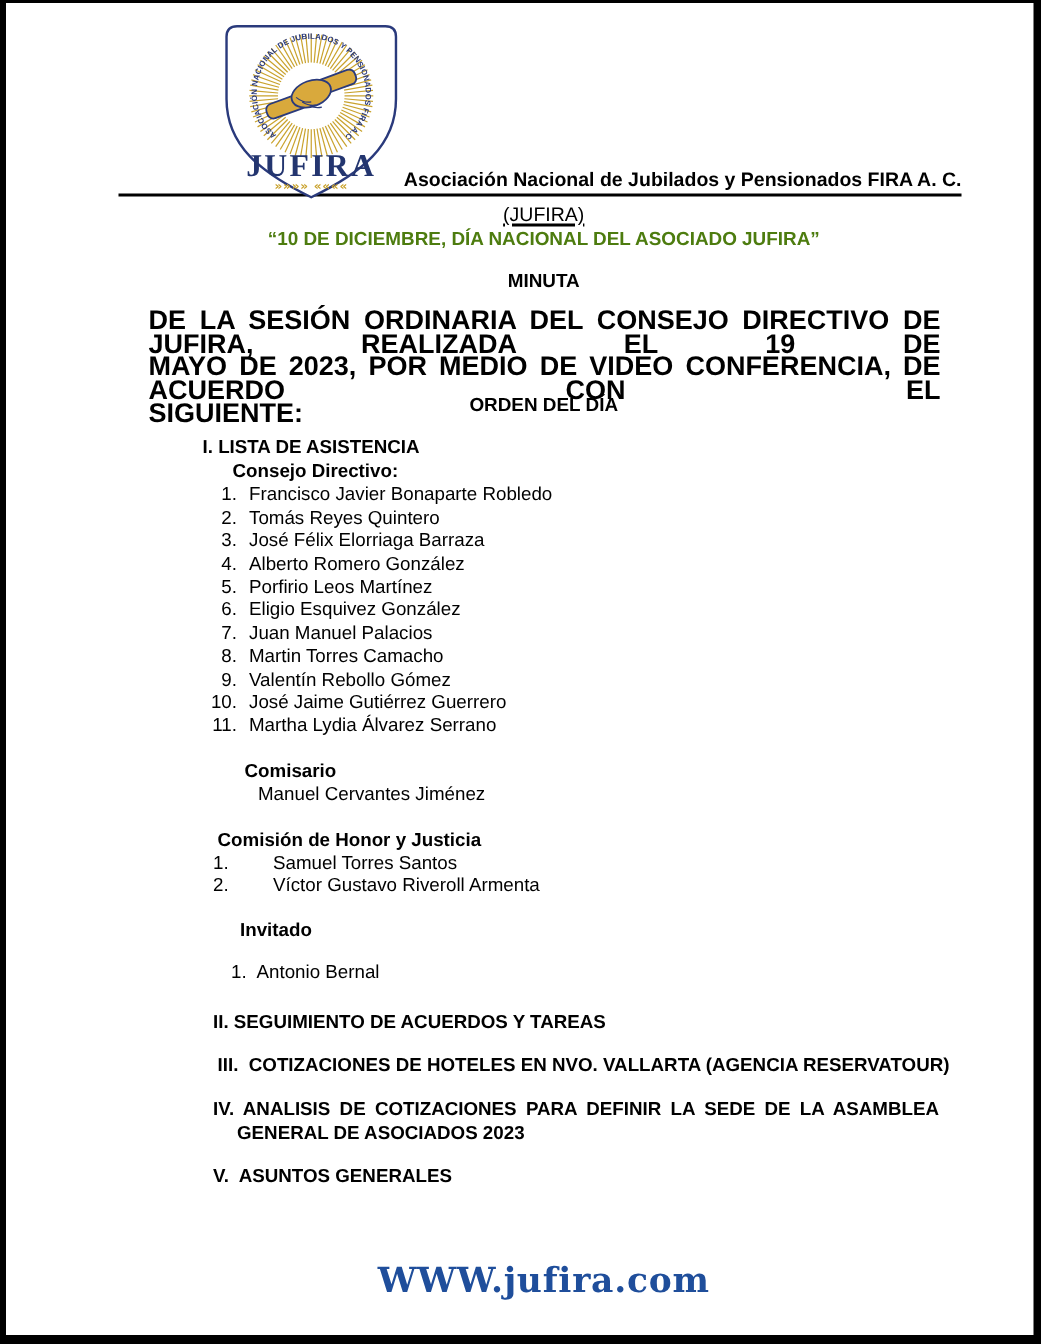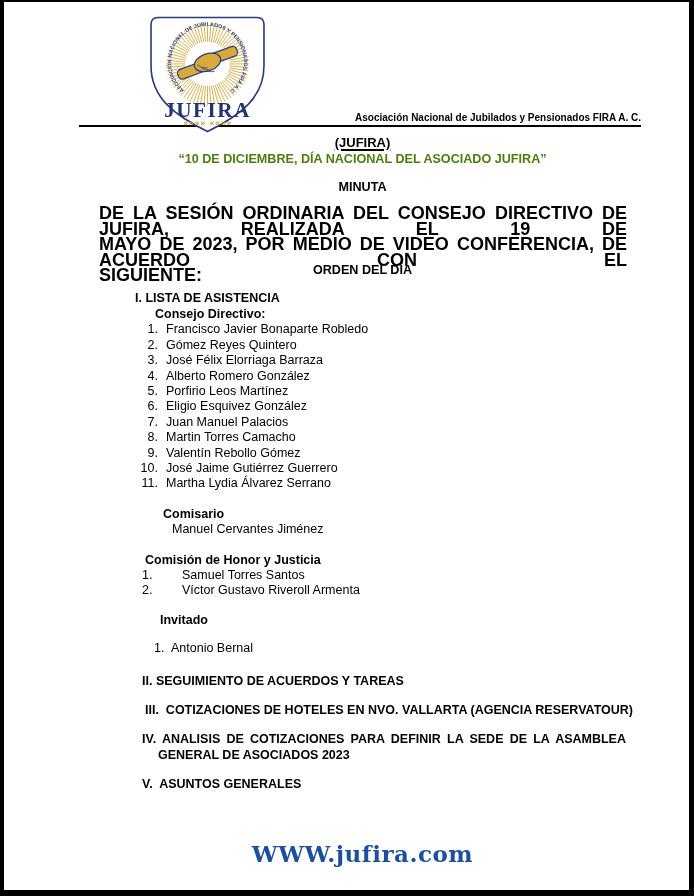--- a/index.html
+++ b/index.html
@@ -26,25 +26,25 @@
   .hand { fill:#d9a93c; stroke:#2a3a7c; stroke-width:1.2px; }
   .hand-line { fill:none; stroke:#2a3a7c; stroke-width:0.8px; }
   .jufira-word { font-family:"Liberation Serif", serif; font-weight:bold; font-size:21px;
                  fill:#23356f; letter-spacing:1.5px; }
   .chevrons { font-family:"DejaVu Sans", sans-serif; font-weight:bold; font-size:8px;
               fill:#c9a22c; letter-spacing:0.5px; }
   
   .assoc-row {
     position:absolute; left:75px; top:110px; width:562px; z-index:1;
     border-bottom:2.5px solid #000; padding-bottom:2px;
-    text-align:right; font-size:10px; font-weight:bold;
+    text-align:right; font-size:13px; font-weight:bold;
   }
   .acronym-line {
     position:absolute; left:95px; top:133px; width:527px;
-    text-align:center; font-size:13px; font-weight:bold;
+    text-align:center; font-size:13px; font-weight:normal;
     text-decoration:underline; text-decoration-thickness:2px; text-underline-offset:2px;
   }
   .motto-line {
     position:absolute; left:85px; top:150px; width:547px;
     text-align:center; font-size:12.6px; font-weight:bold; color:#4d7c0f;
   }
   .minuta-line {
     position:absolute; left:95px; top:178px; width:527px;
     text-align:center; font-size:12.6px; font-weight:bold;
   }
@@ -204,21 +204,21 @@
   <div class="attendance">
     <div class="sec-label">I. LISTA DE ASISTENCIA</div>
     <div class="sub-head">Consejo Directivo:</div>
     <div class="board-list">
         <div class="num-row">
           <span class="num">1.</span>
           <span class="txt">Francisco Javier Bonaparte Robledo</span>
         </div>
         <div class="num-row">
           <span class="num">2.</span>
-          <span class="txt">Gómez Reyes Quintero</span>
+          <span class="txt">Tomás Reyes Quintero</span>
         </div>
         <div class="num-row">
           <span class="num">3.</span>
           <span class="txt">José Félix Elorriaga Barraza</span>
         </div>
         <div class="num-row">
           <span class="num">4.</span>
           <span class="txt">Alberto Romero González</span>
         </div>
         <div class="num-row">

